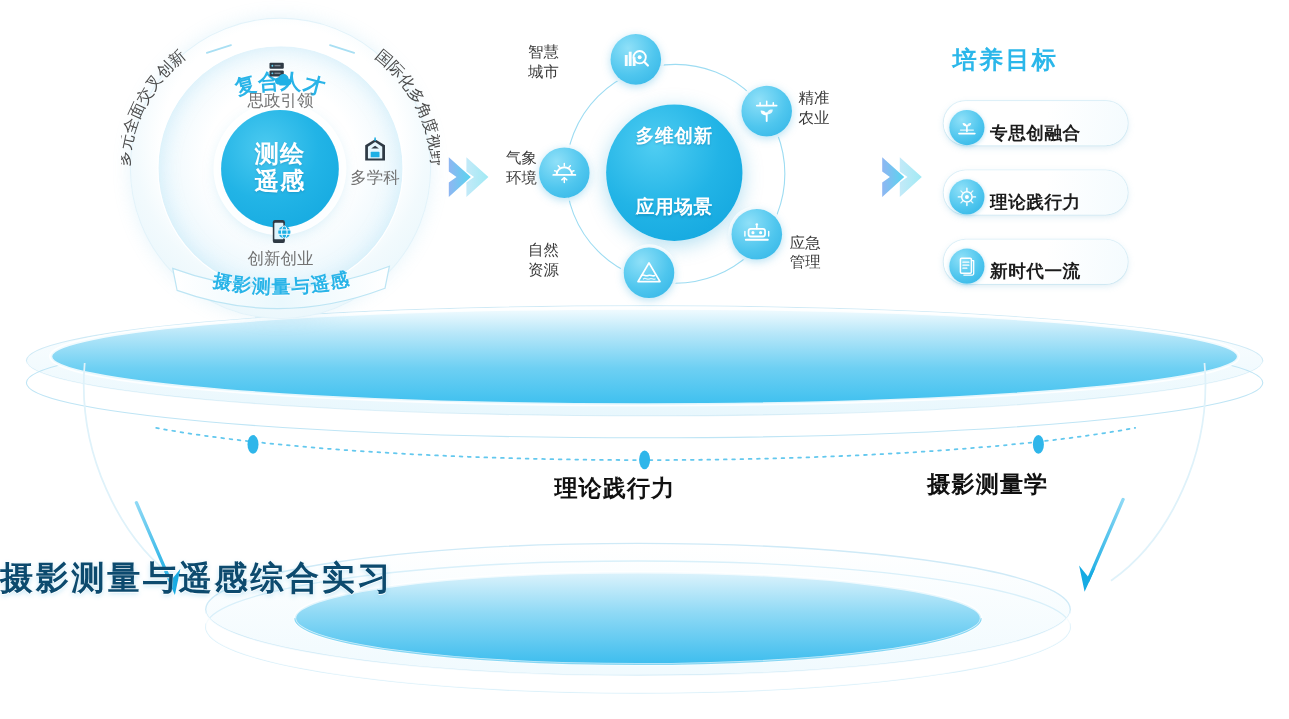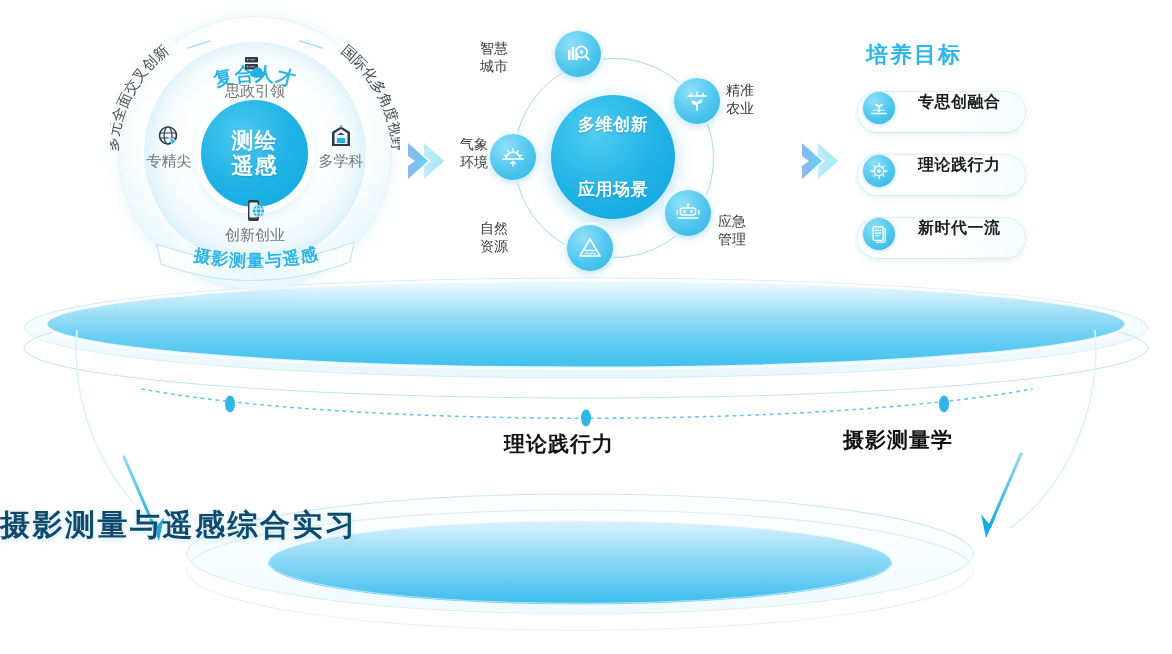--- a/index.html
+++ b/index.html
@@ -74,21 +74,21 @@
     background:radial-gradient(circle at 35% 28%, #8fe0f8 0%, #4fc6ee 55%, #2fb3e6 100%);
     box-shadow:0 2px 8px rgba(50,170,220,.35),0 0 0 3px rgba(255,255,255,.9);
     display:flex;align-items:center;justify-content:center;
   }
   .orbit-label{position:absolute;color:#3a3a3a;font-size:14px;line-height:1.25;font-weight:500;}
 
   
   #right-cluster{left:858px;top:40px;width:200px;height:240px;}
   #goal-title{font-size:22px;font-weight:bold;color:#2bb7ea;letter-spacing:2px;}
   .goal-pill{
-    position:relative;display:flex;align-items:flex-start;gap:23px;
+    position:relative;display:flex;align-items:flex-end;gap:5px;
     width:162px;height:40px;border-radius:20px;
     background:linear-gradient(100deg,#ffffff 0%,#ffffff 55%,#f4fbfe 100%);
     box-shadow:0 2px 7px rgba(90,170,205,.22),0 0 0 1px rgba(225,243,250,.9);
     padding-left:5px;margin-bottom:23px;
   }
   .goal-ic{
     width:32px;height:32px;border-radius:50%;flex:0 0 32px;
     background:radial-gradient(circle at 35% 28%, #8fe0f8 0%, #4fc6ee 55%, #2cb2e5 100%);
     display:flex;align-items:center;justify-content:center;
     box-shadow:0 1px 4px rgba(50,170,220,.35);
@@ -246,29 +246,20 @@
         <rect x="3" y="10" width="13" height="5.5" rx="1" fill="#2f3a45"></rect>
         <circle cx="5.6" cy="5.7" r=".9" fill="#5fd0f2"></circle>
           <circle cx="5.6" cy="12.7" r=".9" fill="#5fd0f2"></circle>
         <rect x="7.5" y="5" width="5.5" height="1.3" fill="#7e8a95"></rect>
         <rect x="7.5" y="12" width="5.5" height="1.3" fill="#7e8a95"></rect>
         <path d="M12 23c-2.3 0-4-1.5-4-3.4 0-1.7 1.4-3.1 3.2-3.3.6-1.8 2.4-3 4.4-3 2.5 0 4.6 1.9 4.8 4.3 1.5.3 2.6 1.5 2.6 3 0 1.8-1.6 3.2-3.6 3.2H12z" fill="#1fb0e5"></path>
       </svg>
       <div class="lbl cn">思政引领</div>
     </div>
 
-    <div class="node-l" style="left:19px;top:116px;width:80px;">
-      <svg class="ic" viewBox="0 0 26 26">
-        <circle cx="12" cy="11.5" r="8.5" fill="none" stroke="#2f3a45" stroke-width="1.6"></circle>
-        <ellipse cx="12" cy="11.5" rx="4" ry="8.5" fill="none" stroke="#2f3a45" stroke-width="1.2"></ellipse>
-        <path d="M3.7 9h16.6M3.7 14h16.6" stroke="#2f3a45" stroke-width="1.2"></path>
-        <path d="M13 13l8 4.6-3.3.9-1.1 3.3z" fill="#1fb0e5" stroke="#ffffff" stroke-width=".9"></path>
-      </svg>
-      <div class="lbl cn">专精尖</div>
-    </div>
 
     <div class="node-l" style="left:191px;top:116px;width:80px;">
       <svg class="ic" viewBox="0 0 26 26">
         <path d="M13 2.5 22 8v14H4V8z" fill="#2f3a45"></path>
         <path d="M13 5 19.5 9.3V20h-13V9.3z" fill="#e6f6fd"></path>
         <rect x="9" y="14" width="8" height="5" rx=".6" fill="#1fb0e5"></rect>
         <path d="M13 8.5 16.5 11h-7z" fill="#2f3a45"></path>
         <rect x="12.3" y="1" width="1.4" height="3" fill="#1fb0e5"></rect>
       </svg>
       <div class="lbl cn">多学科</div>

